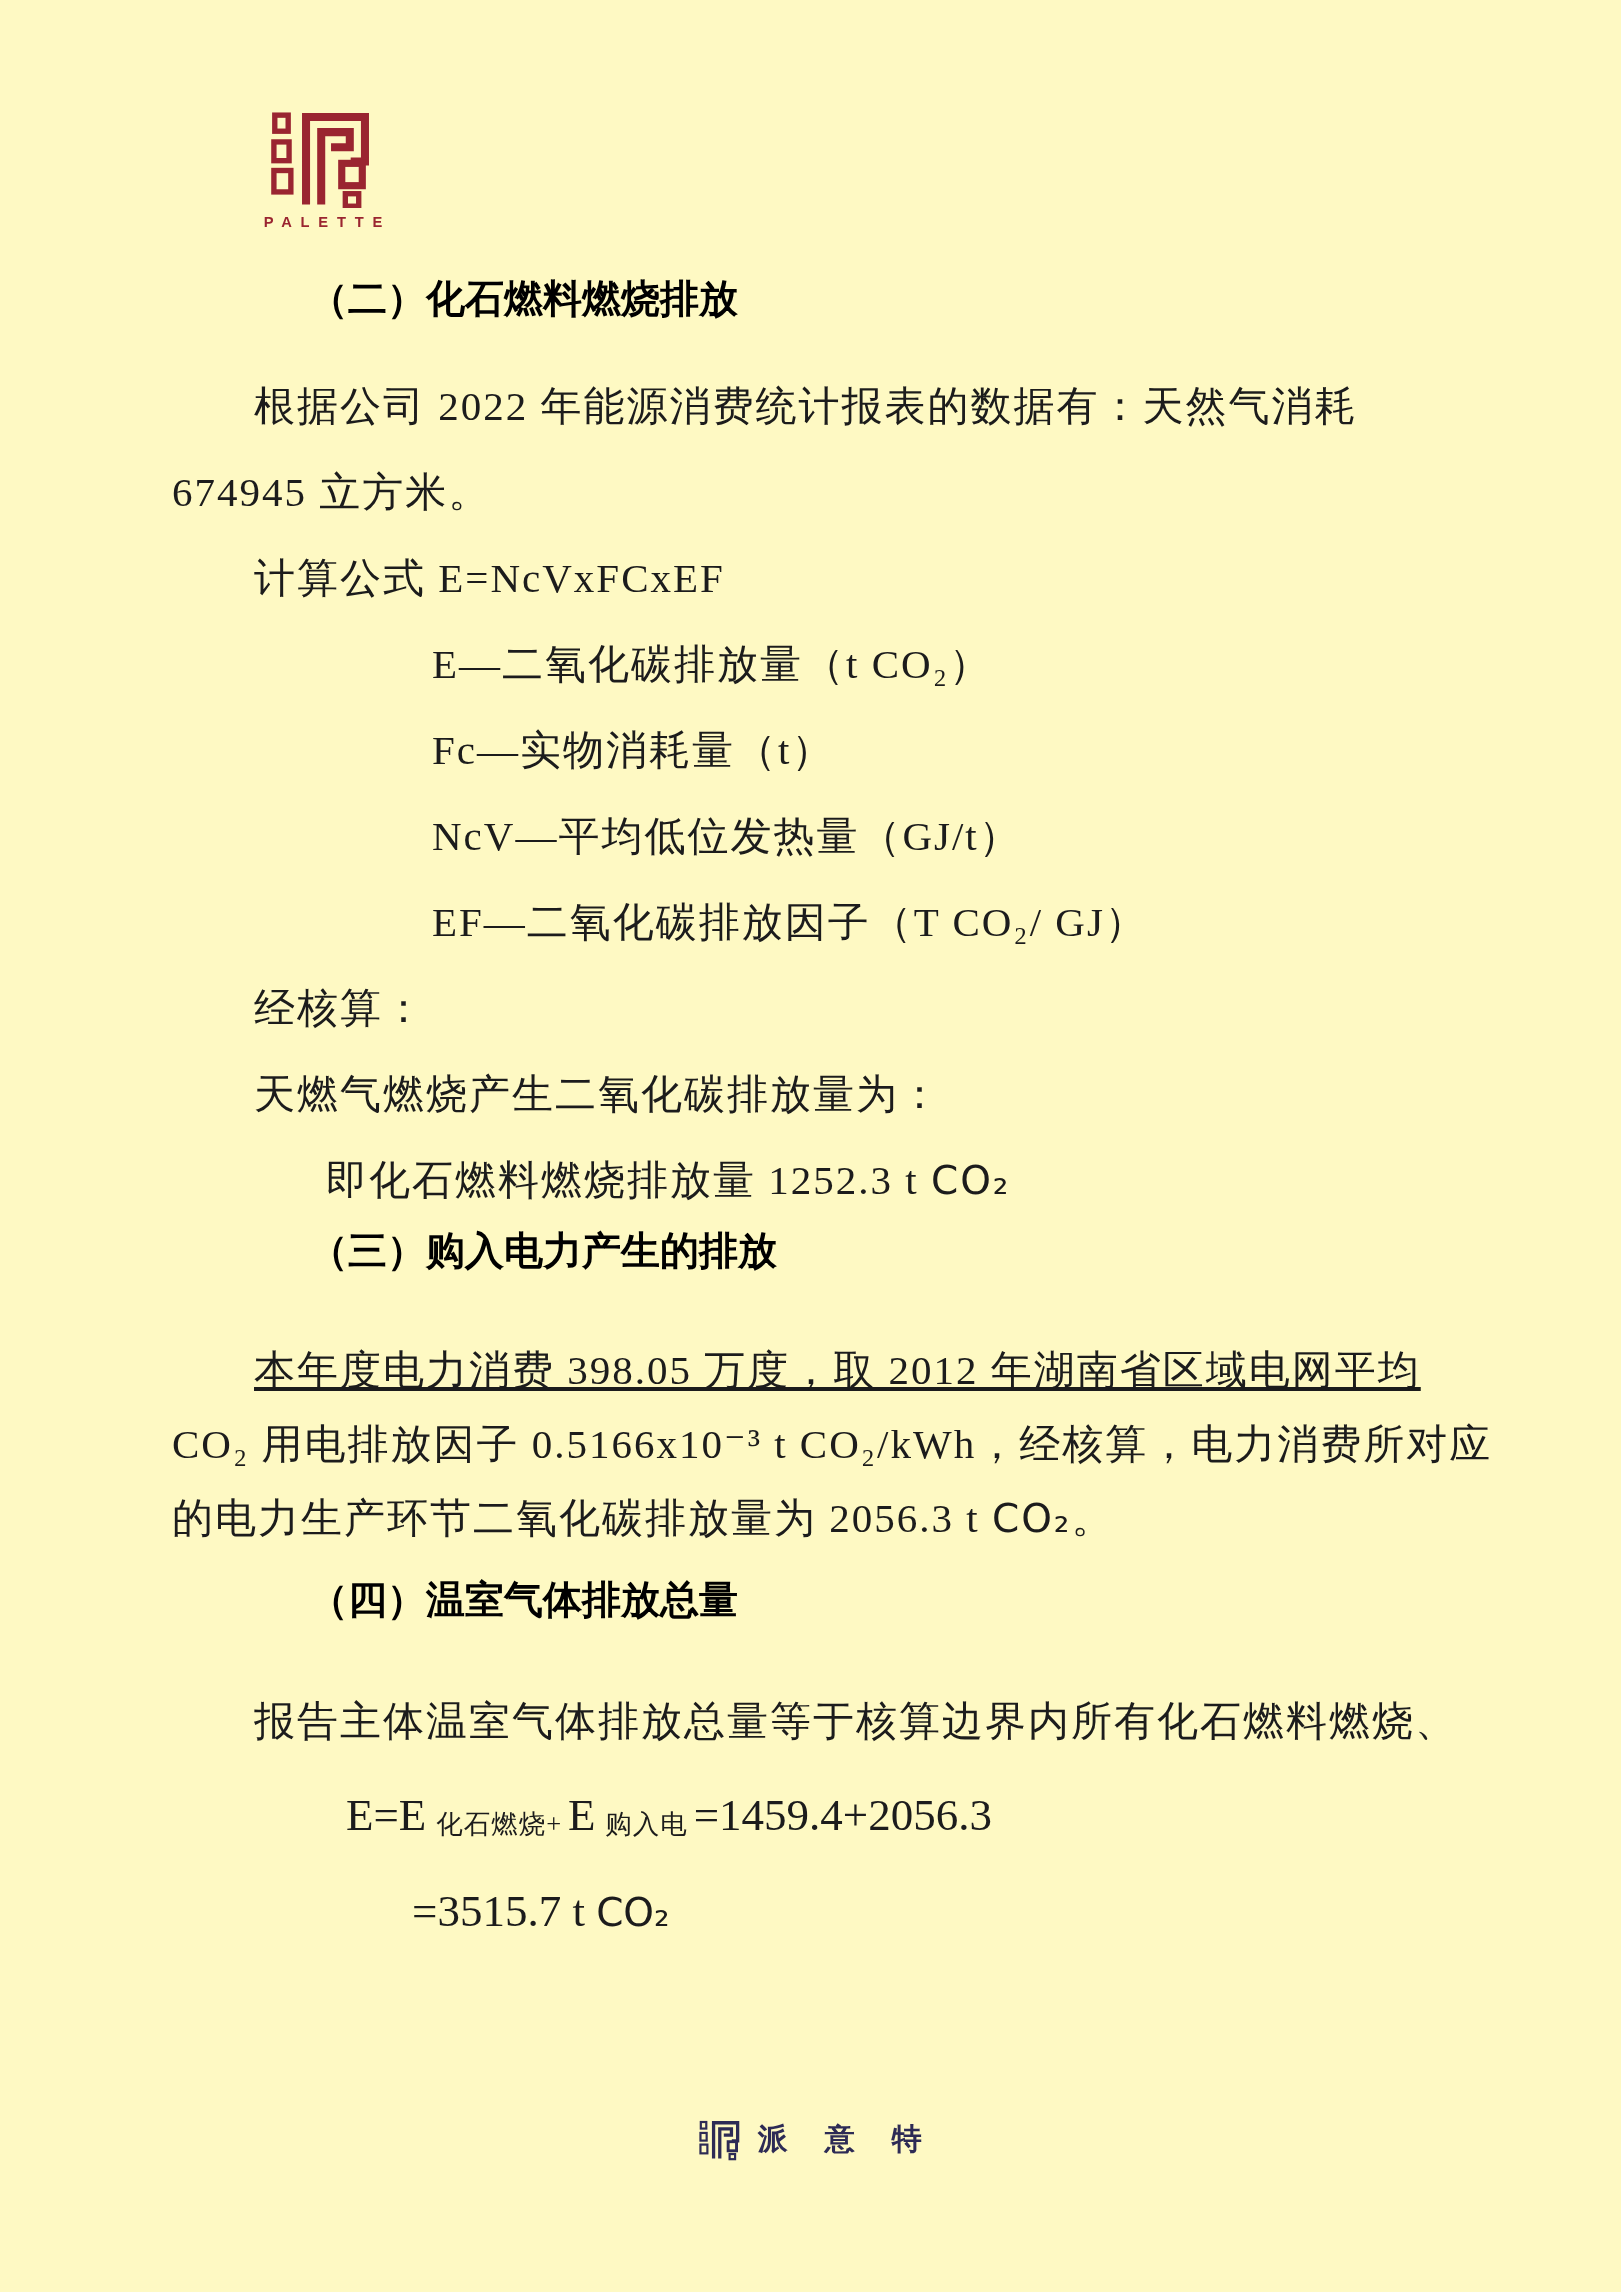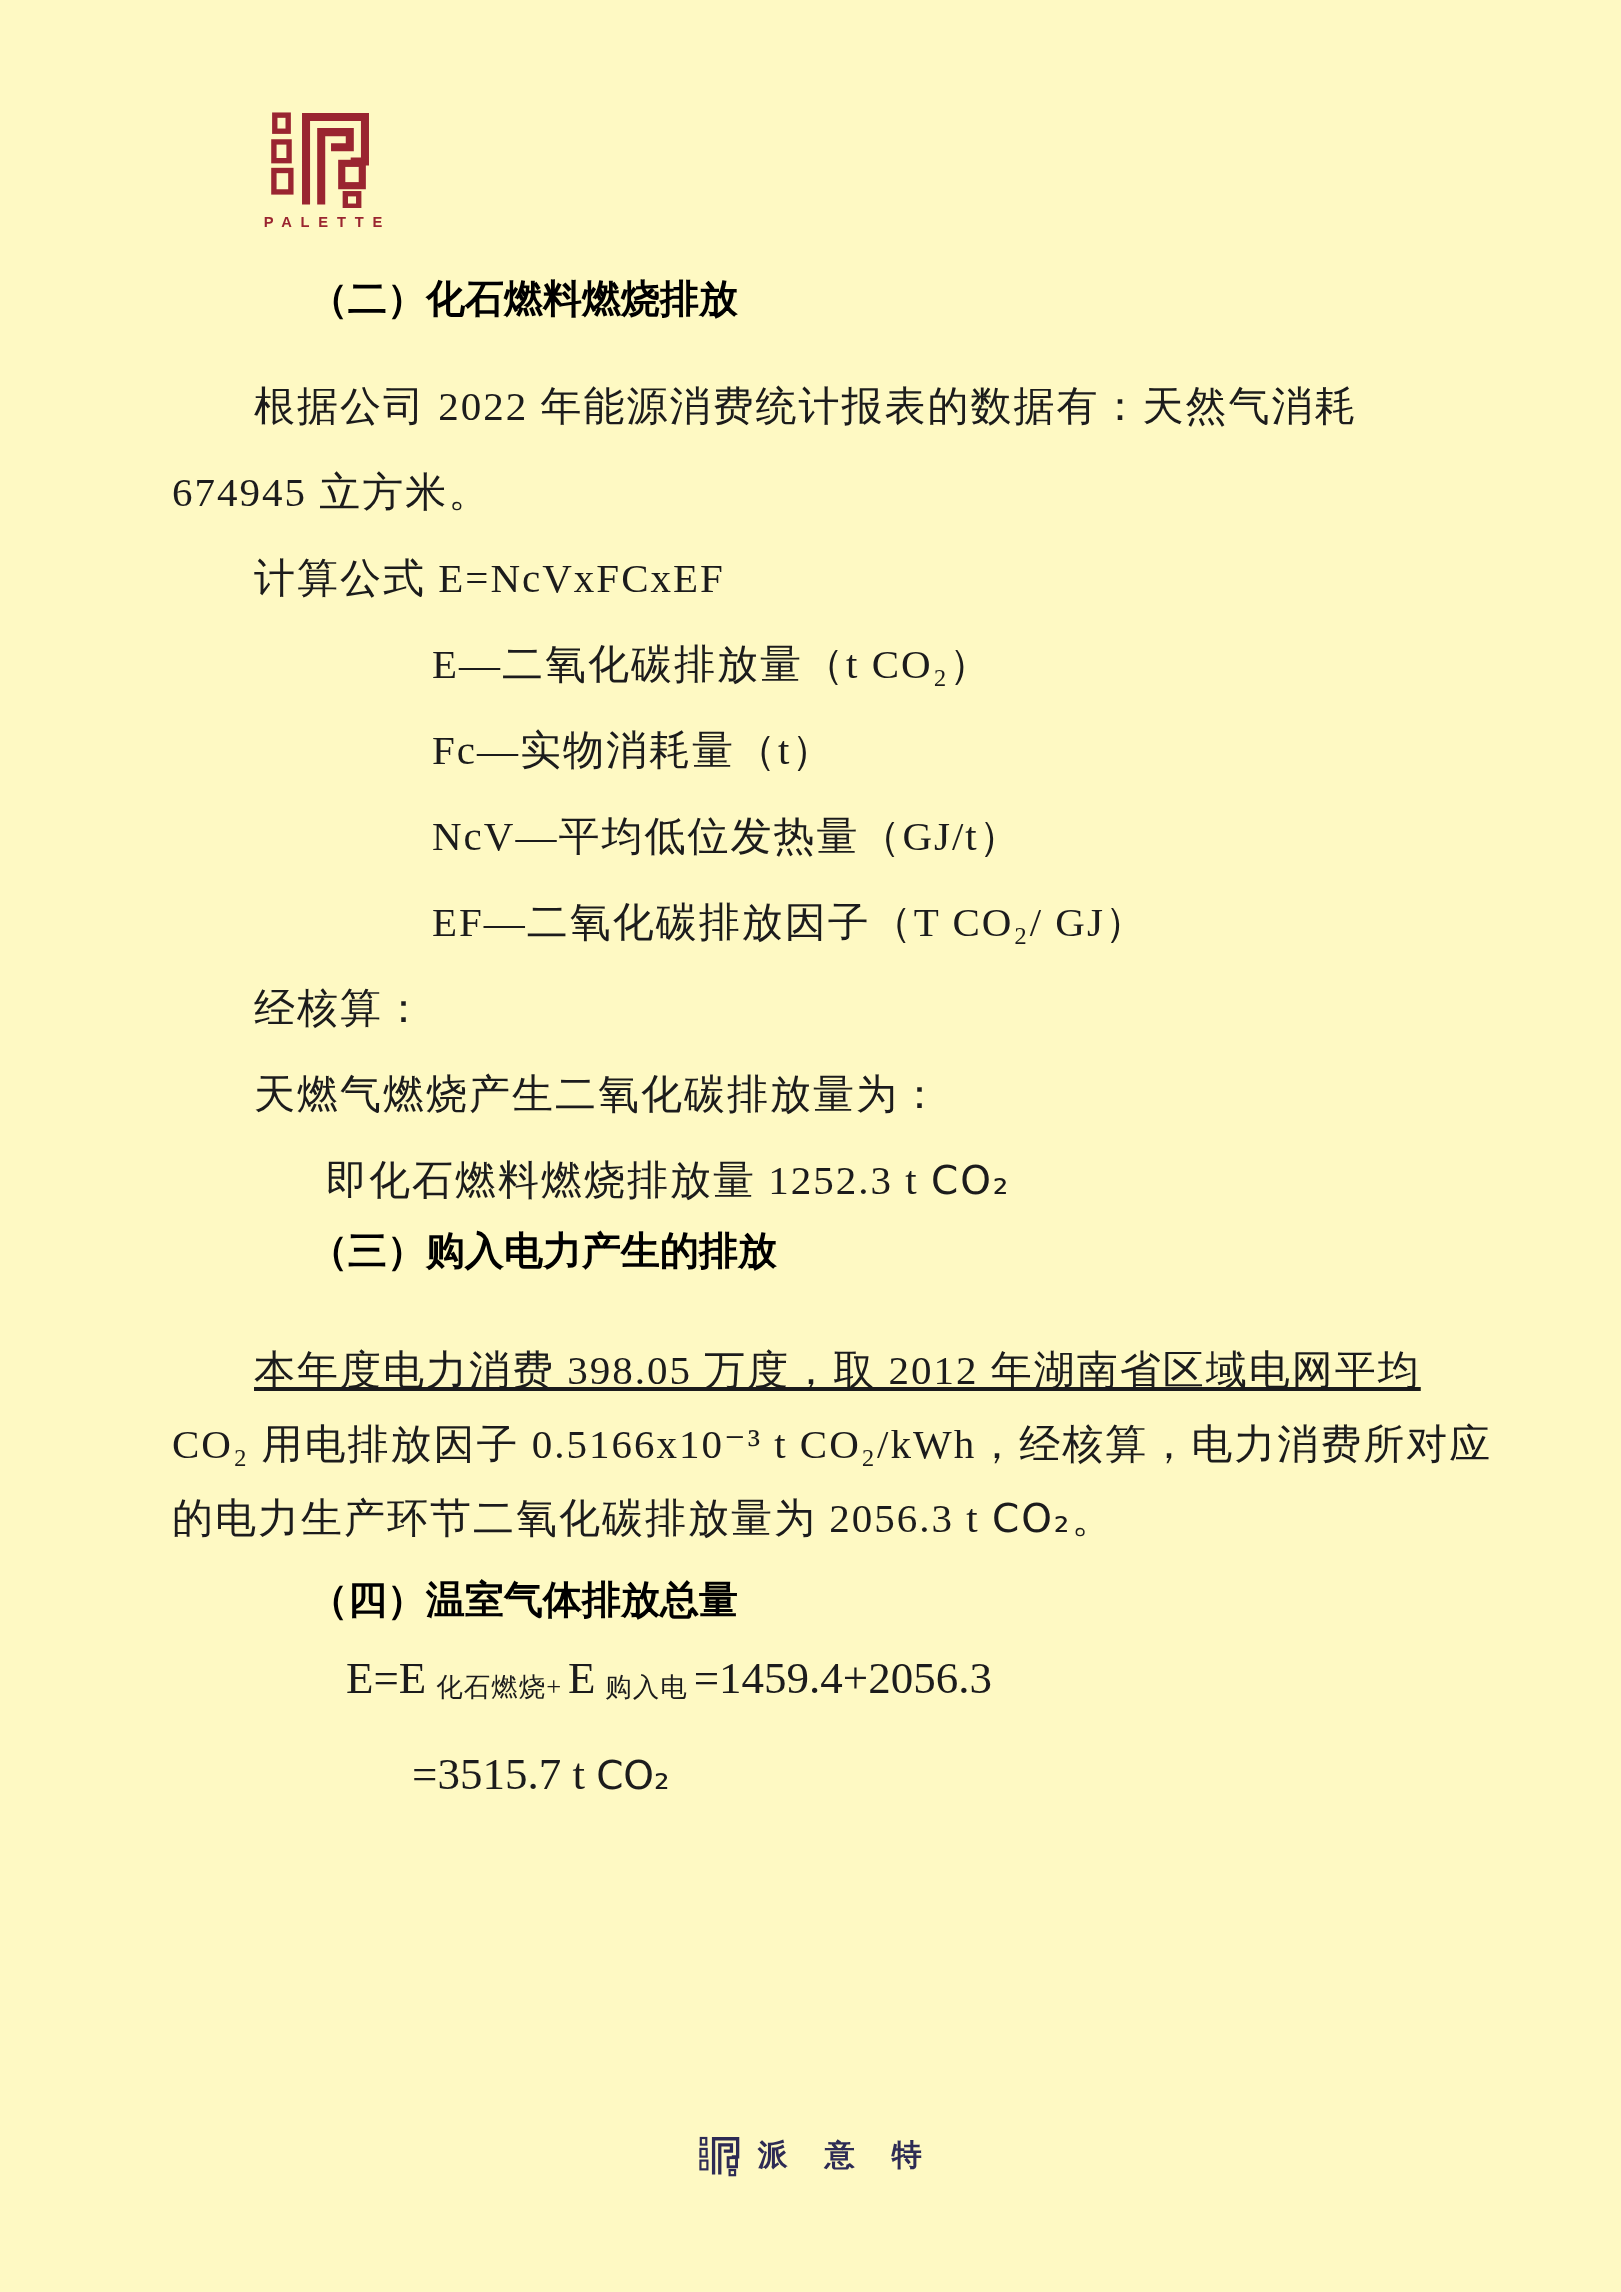--- a/index.html
+++ b/index.html
@@ -59,21 +59,21 @@
   }
   
   .sp-h1{margin-top:277px;}
   .sp-p1{margin-top:43px;}
   .sp-h3{margin-top:5.9px;}
   .sp-p3{margin-top:61px;text-decoration:underline;}
   .sp-h4{margin-top:23.5px;}
   .sp-p4{margin-top:63px;}
   
   .footer{
-    position:absolute;left:0;bottom:116px;width:100%;
+    position:absolute;left:0;bottom:132px;width:100%;
     display:flex;align-items:center;justify-content:center;gap:15.7px;margin-top:46px;
   }
   .footer .glyph{width:43px;height:43px;display:block;}
   .footer-word{
     font-family:"Liberation Sans","DejaVu Sans",sans-serif;
     font-weight:bold;font-size:30px;letter-spacing:37px;margin-right:-37px;
     white-space:nowrap;
   }
 </style>
 </head>
@@ -120,20 +120,21 @@
     <p class="line result"><span>即化石燃料燃烧排放量 1252.3 t </span><span class="unit">CO₂</span></p>
 
     <h2 class="h sp-h3">（三）购入电力产生的排放</h2>
 
     <p class="line-sm indent sp-p3">本年度电力消费 398.05 万度，取 2012 年湖南省区域电网平均</p>
     <p class="line-sm">CO₂ 用电排放因子 0.5166x10⁻³ t CO₂/kWh，经核算，电力消费所对应</p>
     <p class="line-sm"><span>的电力生产环节二氧化碳排放量为 2056.3 t </span><span class="unit">CO₂</span><span>。</span></p>
 
     <h2 class="h sp-h4">（四）温室气体排放总量</h2>
 
+    <p class="line-sm indent sp-p4">报告主体温室气体排放总量等于核算边界内所有化石燃料燃烧、</p>
 
     <p class="formula"><span>E=E</span><span class="sub">化石燃烧+</span><span>E</span><span class="sub">购入电</span><span>=1459.4+2056.3</span></p>
 
     <p class="total-line"><span>=3515.7 t </span><span class="unit">CO₂</span></p>
 
   </div>
 
   <div class="footer" style="color: rgb(45, 43, 85);">
     <svg class="glyph" viewBox="0 0 44 44" width="43" height="43">
         <use href="#palette-mark"></use>

